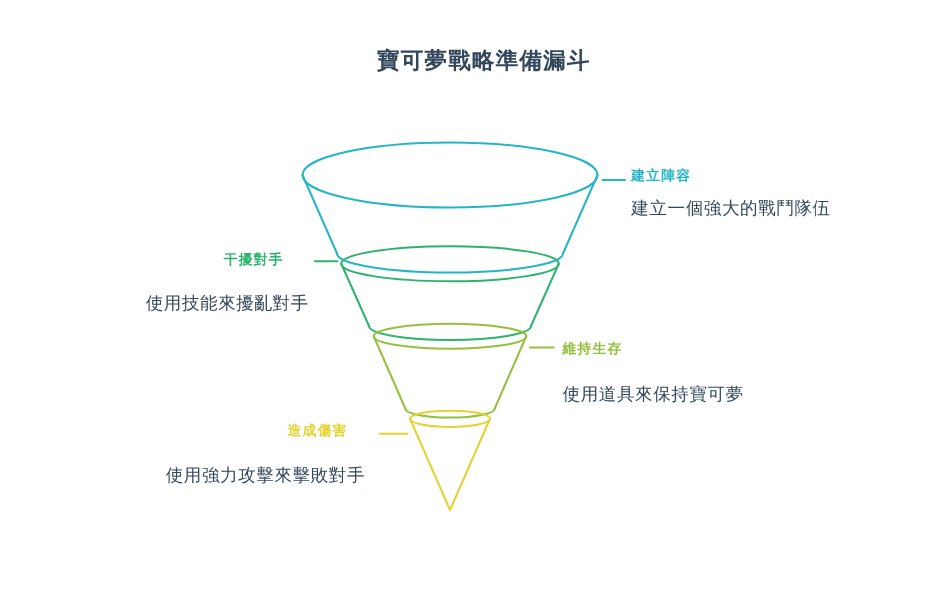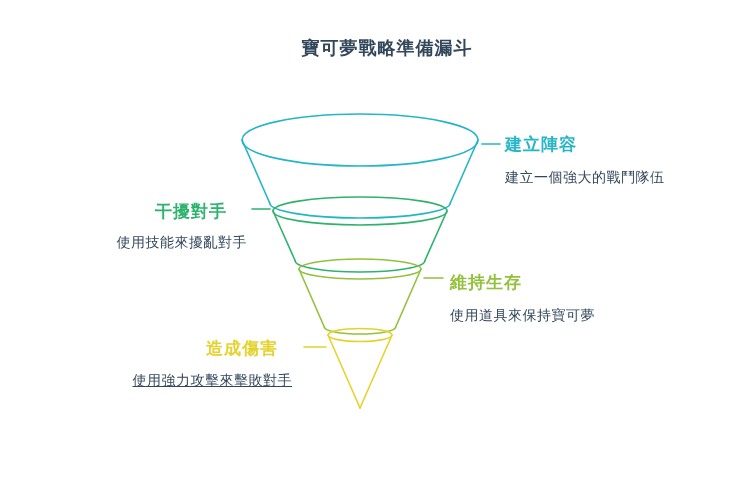--- a/index.html
+++ b/index.html
@@ -24,44 +24,44 @@
     width: 740px;
     text-align: center;
     font-size: 18px;
     font-weight: 700;
     letter-spacing: 1px;
     color: #33475b;
     margin-left: 17px;
   }
   .stage-label {
     position: absolute;
-    font-size: 17px;
+    font-size: 11px;
     font-weight: 700;
     letter-spacing: 1px;
     white-space: nowrap;
   }
   .stage-desc {
     position: absolute;
     font-size: 14px;
     color: #33475b;
     letter-spacing: 0.5px;
     white-space: nowrap;
   }
   
   .s1-label { left: 505px; top: 133px; }
-  .s1-desc  { left: 505px; top: 169px; }
+  .s1-desc  { left: 505px; top: 158px; }
   
   .s2-label { right: 513px; top: 200px; }
   .s2-desc  { right: 493px; top: 234px; margin-left: 40px; }
   
   .s3-label { left: 450px; top: 271px; }
   .s3-desc  { left: 450px; top: 307px; }
   
   .s4-label { right: 462px; top: 337px; }
-  .s4-desc  { right: 448px; top: 372px; text-decoration: underline; }
+  .s4-desc  { right: 448px; top: 372px; }
 </style>
 </head>
 <body>
 
 <div class="canvas">
 
   <div class="title" style="color: rgb(51, 71, 91);">寶可夢戰略準備漏斗</div>
 
   <svg class="funnel-svg" viewBox="0 0 740 479" xmlns="http://www.w3.org/2000/svg">
 

